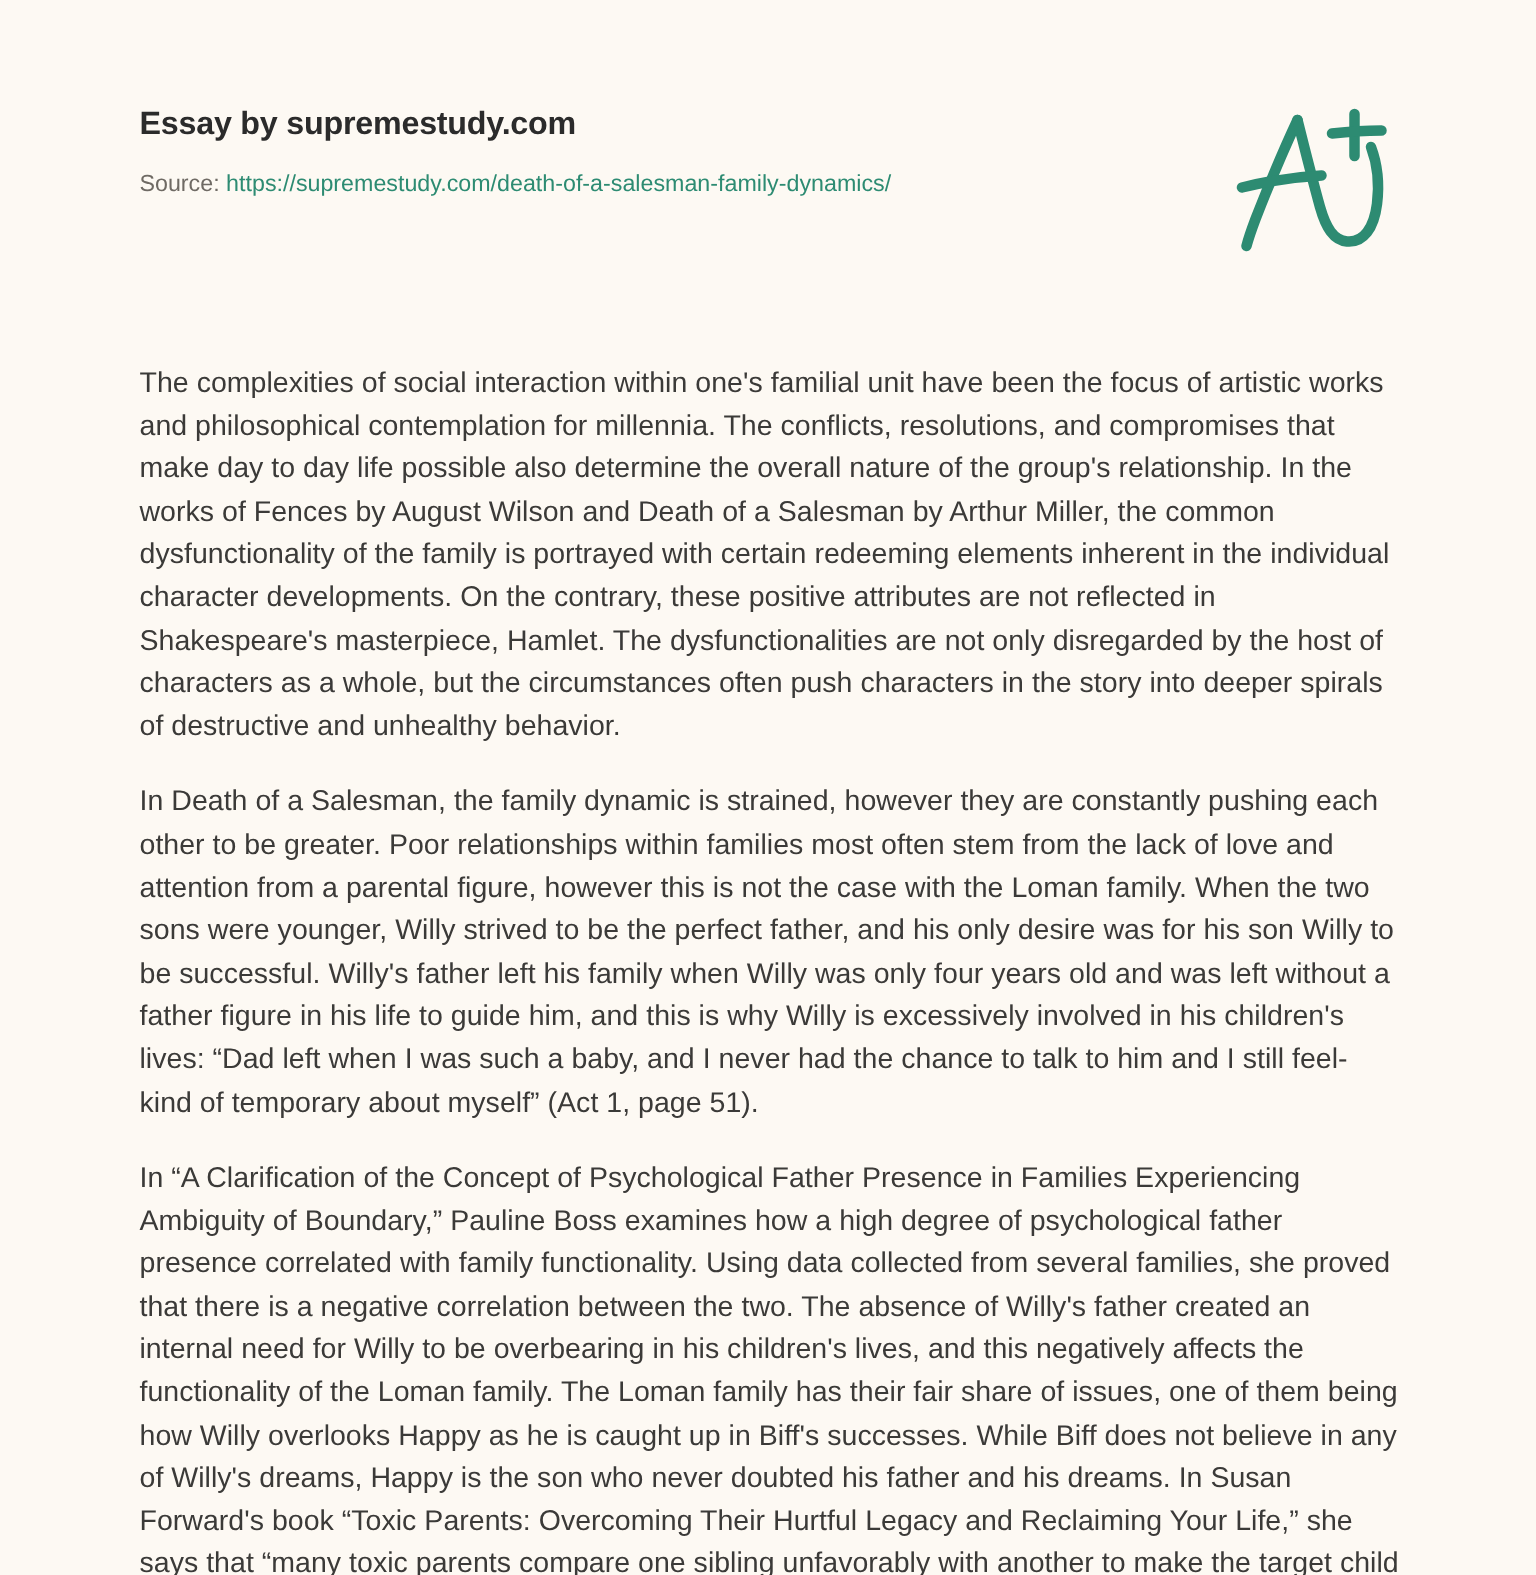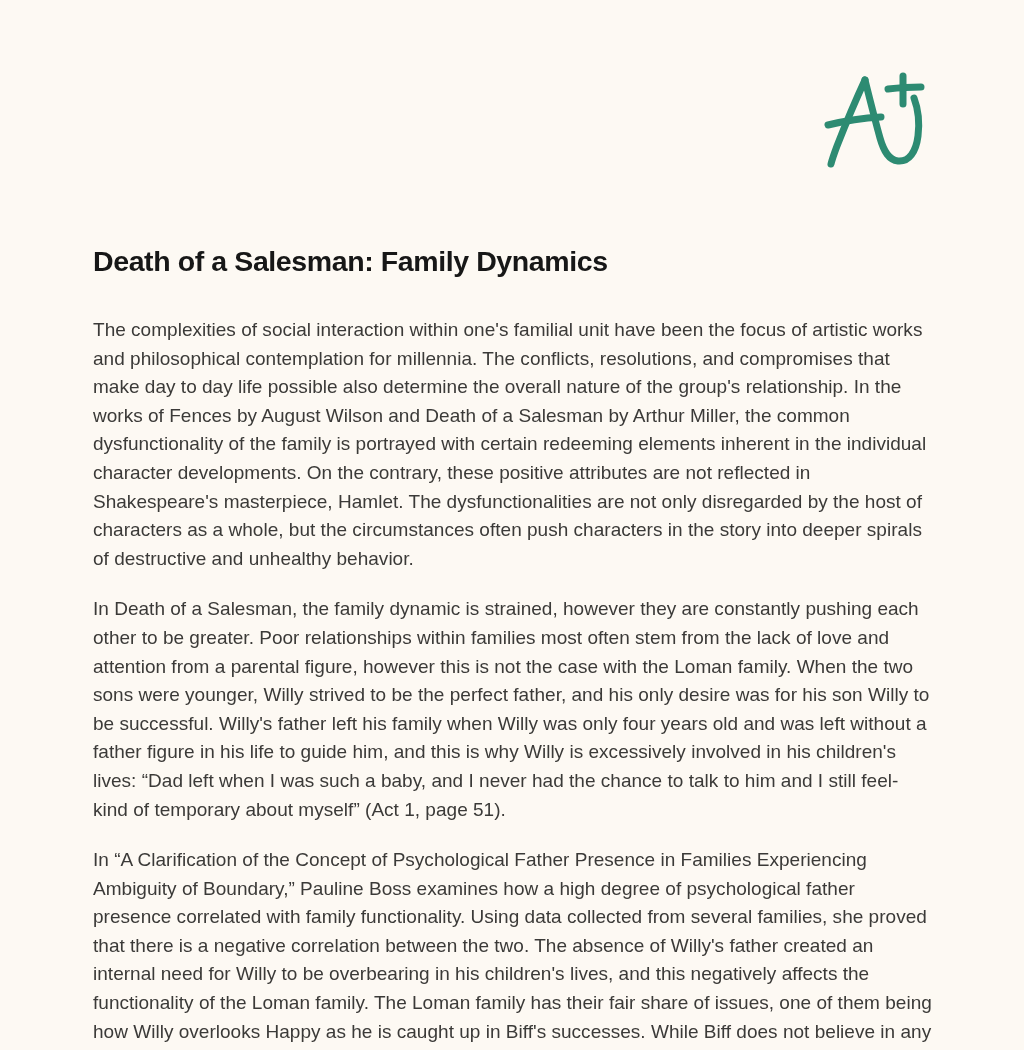--- a/index.html
+++ b/index.html
@@ -99,20 +99,27 @@
     margin-bottom: 0;
   }
 </style>
 </head>
 <body>
 
 <div class="page">
 
   <div class="header">
 
+    <div class="brand-block">
+      <div class="brand-line">Essay by supremestudy.com</div>
+      <div class="source-line">
+        <span class="source-label">Source:</span>
+        <a class="source-url" href="#">https://supremestudy.com/death-of-a-salesman-family-dynamics/</a>
+      </div>
+    </div>
 
     <div class="logo">
       <svg viewBox="0 0 112 104" xmlns="http://www.w3.org/2000/svg" aria-hidden="true">
         <g fill="none" stroke="#2d8b72" stroke-linecap="round" stroke-linejoin="round">
 
           <path d="M47 12 C40 27, 28 55, 19 78 C16 86, 14 92, 13 96" stroke-width="7"></path>
 
           <path d="M47 12 C51 28, 57 52, 62 70 C66 84, 71 92, 80 93 C91 94, 98 84, 100 68 C102 52, 99 38, 96 30" stroke-width="7"></path>
 
           <path d="M10 57 C22 54, 44 50, 63 49" stroke-width="7"></path>
@@ -120,21 +127,20 @@
           <path d="M85 8 C85 17, 85 27, 85 36" stroke-width="7"></path>
 
           <path d="M70 21 C79 20, 92 19, 103 19" stroke-width="7"></path>
         </g>
       </svg>
     </div>
 
   </div>
 
   <div class="article">
-    <h1 class="article-title">Death of a Salesman: Family Dynamics</h1>
     <div class="article-body">
       <p>The complexities of social interaction within one's familial unit have been the focus of artistic works and philosophical contemplation for millennia. The conflicts, resolutions, and compromises that make day to day life possible also determine the overall nature of the group's relationship. In the works of Fences by August Wilson and Death of a Salesman by Arthur Miller, the common dysfunctionality of the family is portrayed with certain redeeming elements inherent in the individual character developments. On the contrary, these positive attributes are not reflected in Shakespeare's masterpiece, Hamlet. The dysfunctionalities are not only disregarded by the host of characters as a whole, but the circumstances often push characters in the story into deeper spirals of destructive and unhealthy behavior.</p>
       <p>In Death of a Salesman, the family dynamic is strained, however they are constantly pushing each other to be greater. Poor relationships within families most often stem from the lack of love and attention from a parental figure, however this is not the case with the Loman family. When the two sons were younger, Willy strived to be the perfect father, and his only desire was for his son Willy to be successful. Willy's father left his family when Willy was only four years old and was left without a father figure in his life to guide him, and this is why Willy is excessively involved in his children's lives: “Dad left when I was such a baby, and I never had the chance to talk to him and I still feel-kind of temporary about myself” (Act 1, page 51).</p>
       <p>In “A Clarification of the Concept of Psychological Father Presence in Families Experiencing Ambiguity of Boundary,” Pauline Boss examines how a high degree of psychological father presence correlated with family functionality. Using data collected from several families, she proved that there is a negative correlation between the two. The absence of Willy's father created an internal need for Willy to be overbearing in his children's lives, and this negatively affects the functionality of the Loman family. The Loman family has their fair share of issues, one of them being how Willy overlooks Happy as he is caught up in Biff's successes. While Biff does not believe in any of Willy's dreams, Happy is the son who never doubted his father and his dreams. In Susan Forward's book “Toxic Parents: Overcoming Their Hurtful Legacy and Reclaiming Your Life,” she says that “many toxic parents compare one sibling unfavorably with another to make the target child feel that he's not doing enough to gain parental affection. This motivates the child to do whatever the parents want in order to regain their favor. This divide and conquer technique is often unleashed against children who become a little too independent, threatening the balance of the family system” (Forward 33).</p>
 
     </div>
   </div>
 
 </div>
 

